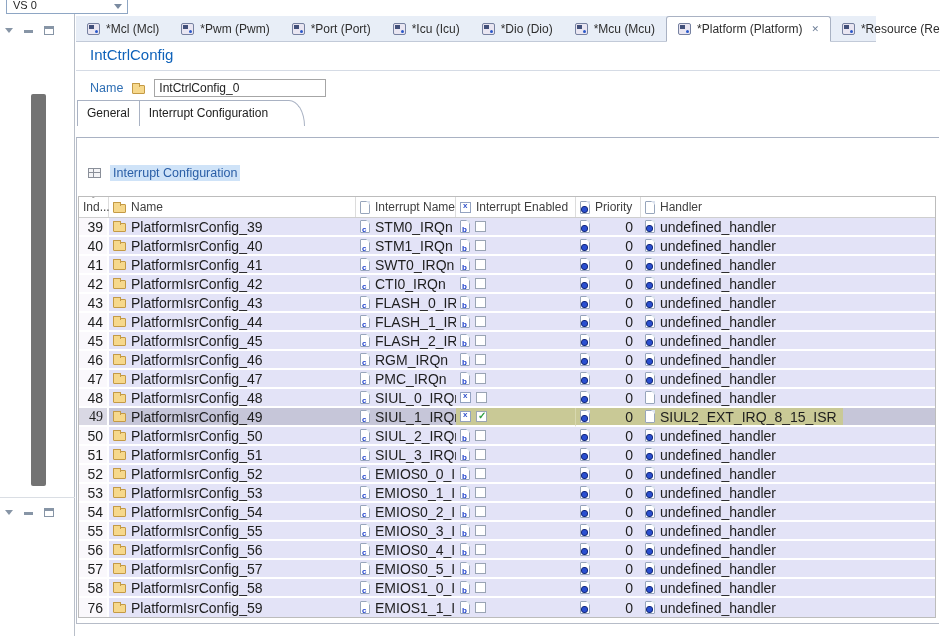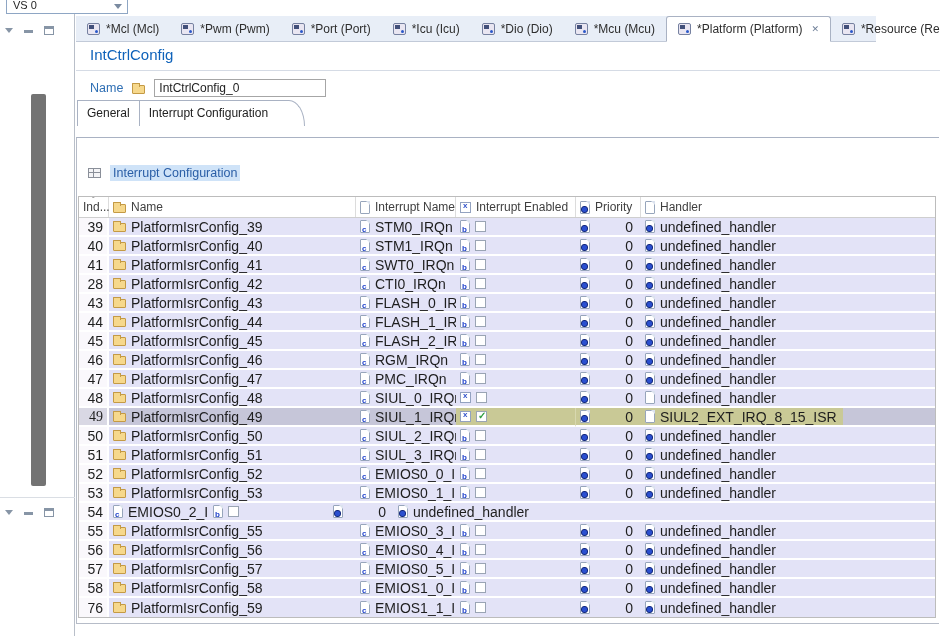--- a/index.html
+++ b/index.html
@@ -304,21 +304,21 @@
     </div>
     <div class="td c-handler">
       <span class="cell-inner">
         <span class="icon hd-ic doc doc-dot"></span>
         <span class="v-handler">undefined_handler</span>
       </span>
     </div>
   </div>
         <div class="tr">
     <div class="td c-idx">
-            <span class="v-idx">28</span>
+            <span class="v-idx">42</span>
           </div>
     <div class="td c-name">
       <span class="icon folder"></span>
       <span class="v-name">PlatformIsrConfig_42</span>
     </div>
     <div class="td c-irq">
       <span class="icon doc doc-c"></span>
       <span class="v-irq">CTI0_IRQn</span>
     </div>
     <div class="td c-en">
@@ -630,20 +630,24 @@
       <span class="cell-inner">
         <span class="icon hd-ic doc doc-dot"></span>
         <span class="v-handler">undefined_handler</span>
       </span>
     </div>
   </div>
         <div class="tr">
     <div class="td c-idx">
             <span class="v-idx">54</span>
           </div>
+    <div class="td c-name">
+      <span class="icon folder"></span>
+      <span class="v-name">PlatformIsrConfig_54</span>
+    </div>
     <div class="td c-irq">
       <span class="icon doc doc-c"></span>
       <span class="v-irq">EMIOS0_2_IRQn</span>
     </div>
     <div class="td c-en">
       <span class="icon en-ic doc doc-b"></span>
       <span class="checkbox"></span>
     </div>
     <div class="td c-pri">
       <span class="icon doc doc-dot"></span>

